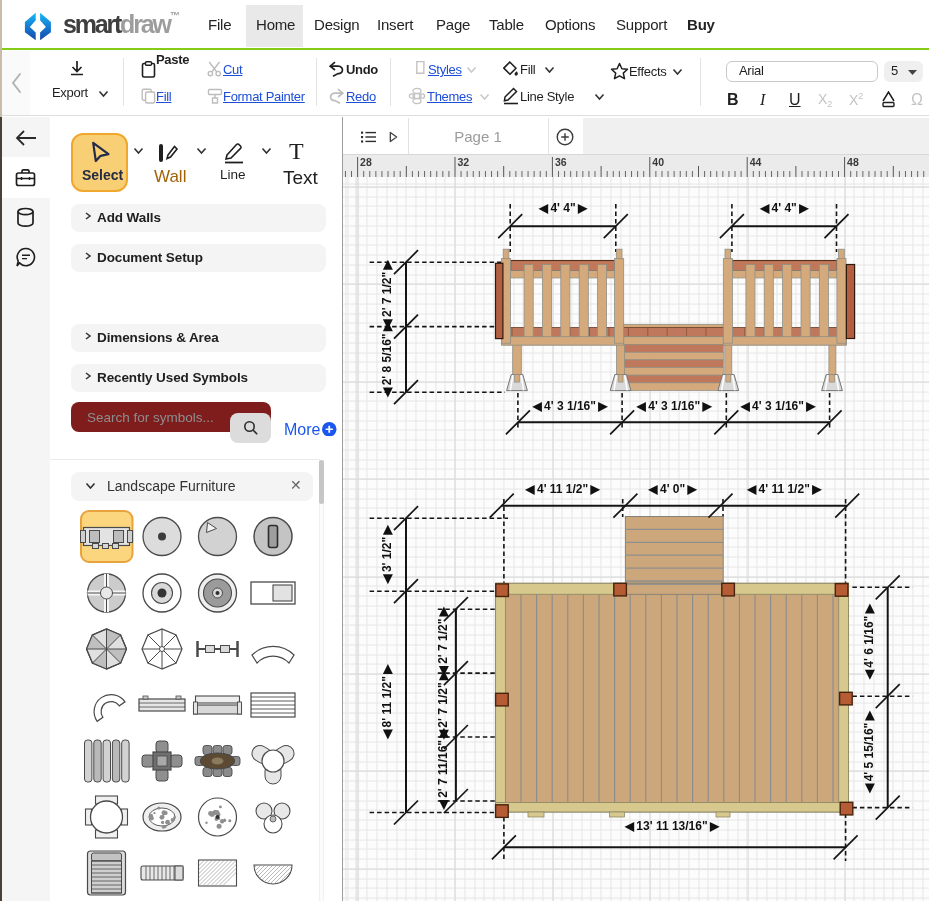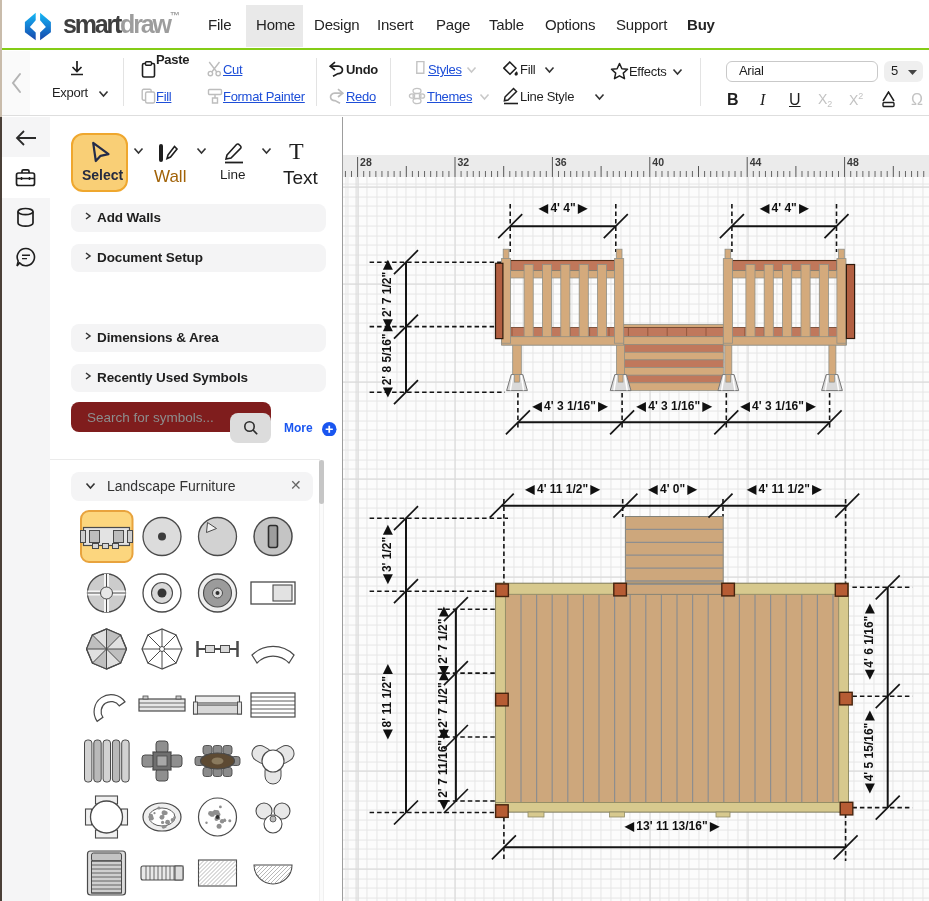--- a/index.html
+++ b/index.html
@@ -23,21 +23,21 @@
   #strip-active { left:2px; top:156.6px; width:48px; height:41px; background:#fff; }
   
   #leftpanel { left:50px; top:117px; width:293px; height:784px; background:#fff; }
   .accbar { position:absolute; left:71px; width:255px; height:27.5px; background:#f4f4f5; border-radius:8px; }
   .accbar span { position:absolute; left:26px; top:6px; font-size:13.5px; font-weight:bold; letter-spacing:-0.1px; color:#202020; }
   .accbar .ac { position:absolute; left:13px; top:8px; width:8px; height:8px; }
   
   #searchbox { left:71px; top:402px; width:200px; height:30px; background:#7f1d1d; border-radius:8px; }
   #searchbox span { position:absolute; left:16px; top:7.5px; font-size:13.5px; color:#8d8d8d; }
   #searchbtn { left:230px; top:413px; width:41px; height:30px; background:#dcdcdc; border-radius:8px; }
-  #morelink { left:284px; top:420.5px; font-size:12px; font-weight:bold; color:#1a56f0; }
+  #morelink { left:284px; top:420.5px; font-size:16px; font-weight:normal; color:#1a56f0; }
   
   #paneltop { left:50px; top:459px; width:270px; height:1px; background:#ebebeb; }
   #symheader { left:71px; top:472px; width:242px; height:29px; background:#f4f4f5; border-radius:8px; }
   #symheader .t { position:absolute; left:36px; top:6px; font-size:14px; color:#333; }
   #symheader .x { position:absolute; left:219px; top:5px; font-size:14px; color:#666; }
   
   #sbtrack { left:318.5px; top:460px; width:5.5px; height:441px; background:#fbfbfb; border-left:1px solid #f0f0f0; border-right:1px solid #f0f0f0; }
   #sbthumb { left:318.5px; top:460px; width:5.5px; height:44px; background:#c6c6c6; border-radius:3px; }
   
   #canvasborder { left:342px; top:117px; width:1px; height:784px; background:#9d9d9d; }
@@ -575,20 +575,45 @@
           <line x1="20" y1="-20" x2="-20" y2="20" stroke="#9a9a9a" stroke-width="0.7"></line>
           <line x1="24" y1="-20" x2="-16" y2="20" stroke="#9a9a9a" stroke-width="0.7"></line>
           <line x1="28" y1="-20" x2="-12" y2="20" stroke="#9a9a9a" stroke-width="0.7"></line>
           <line x1="32" y1="-20" x2="-8" y2="20" stroke="#9a9a9a" stroke-width="0.7"></line>
           <line x1="36" y1="-20" x2="-4" y2="20" stroke="#9a9a9a" stroke-width="0.7"></line>
         </g>
       </g>
     </svg>
 
   <div class="abs" id="canvasborder"></div>
+  <div class="abs" id="tabbar">
+    <svg class="abs" style="left:18px;top:13px" width="15" height="12" viewBox="0 0 17 13">
+        <g stroke="#2d2d2d" stroke-width="1.6">
+          <line x1="5" y1="1.5" x2="17" y2="1.5"></line>
+          <line x1="5" y1="6.5" x2="17" y2="6.5"></line>
+          <line x1="5" y1="11.5" x2="17" y2="11.5"></line>
+        </g>
+        <g fill="#2d2d2d">
+          <rect x="0" y="0.4" width="2.4" height="2.4"></rect>
+          <rect x="0" y="5.4" width="2.4" height="2.4"></rect>
+          <rect x="0" y="10.4" width="2.4" height="2.4"></rect>
+        </g>
+      </svg>
+    <svg class="abs" style="left:46px;top:12.5px" width="9" height="12" viewBox="0 0 10 13">
+        <path d="M1.5 1.5 L8.5 6.5 L1.5 11.5 Z" fill="none" stroke="#444" stroke-width="1.5" stroke-linejoin="round"></path>
+      </svg>
+    <div class="vd" style="left:64.5px"></div>
+    <span class="pg">Page 1</span>
+    <div class="vd" style="left:205px"></div>
+    <svg class="abs" style="left:213px;top:10px" width="18" height="18" viewBox="0 0 18 18">
+        <circle cx="9" cy="9" r="7.8" fill="none" stroke="#3c3c3c" stroke-width="1.4"></circle>
+        <path d="M9 5.2 V12.8 M5.2 9 H12.8" stroke="#3c3c3c" stroke-width="1.4"></path>
+      </svg>
+    <div class="rest"></div>
+  </div>
   <svg style="position:absolute;left:343px;top:154.5px" width="586" height="22" viewBox="343 0 586 22">
       <rect x="343" y="0" width="586" height="22" fill="#ebebeb"></rect>
       <line x1="345.43" y1="16" x2="345.43" y2="22" stroke="#666" stroke-width="1"></line>
       <line x1="351.51" y1="16" x2="351.51" y2="22" stroke="#666" stroke-width="1"></line>
       <line x1="357.60" y1="2" x2="357.60" y2="22" stroke="#555" stroke-width="1"></line>
       <text x="360.10" y="10.5" font-size="10.5" font-weight="bold" fill="#3a3a3a">28</text>
       <line x1="363.69" y1="16" x2="363.69" y2="22" stroke="#666" stroke-width="1"></line>
       <line x1="369.77" y1="16" x2="369.77" y2="22" stroke="#666" stroke-width="1"></line>
       <line x1="375.86" y1="16" x2="375.86" y2="22" stroke="#666" stroke-width="1"></line>
       <line x1="381.95" y1="16" x2="381.95" y2="22" stroke="#666" stroke-width="1"></line>

